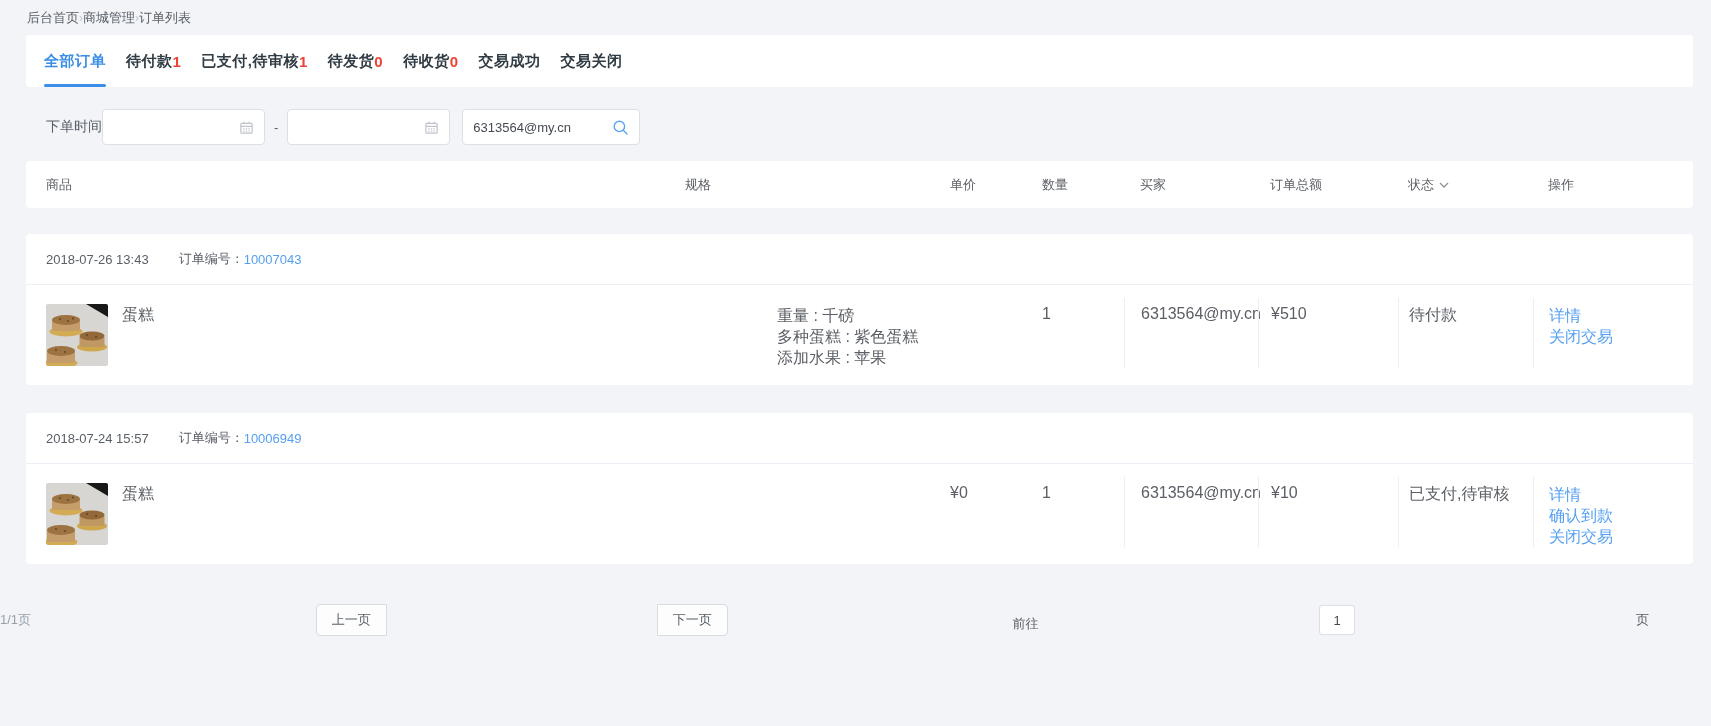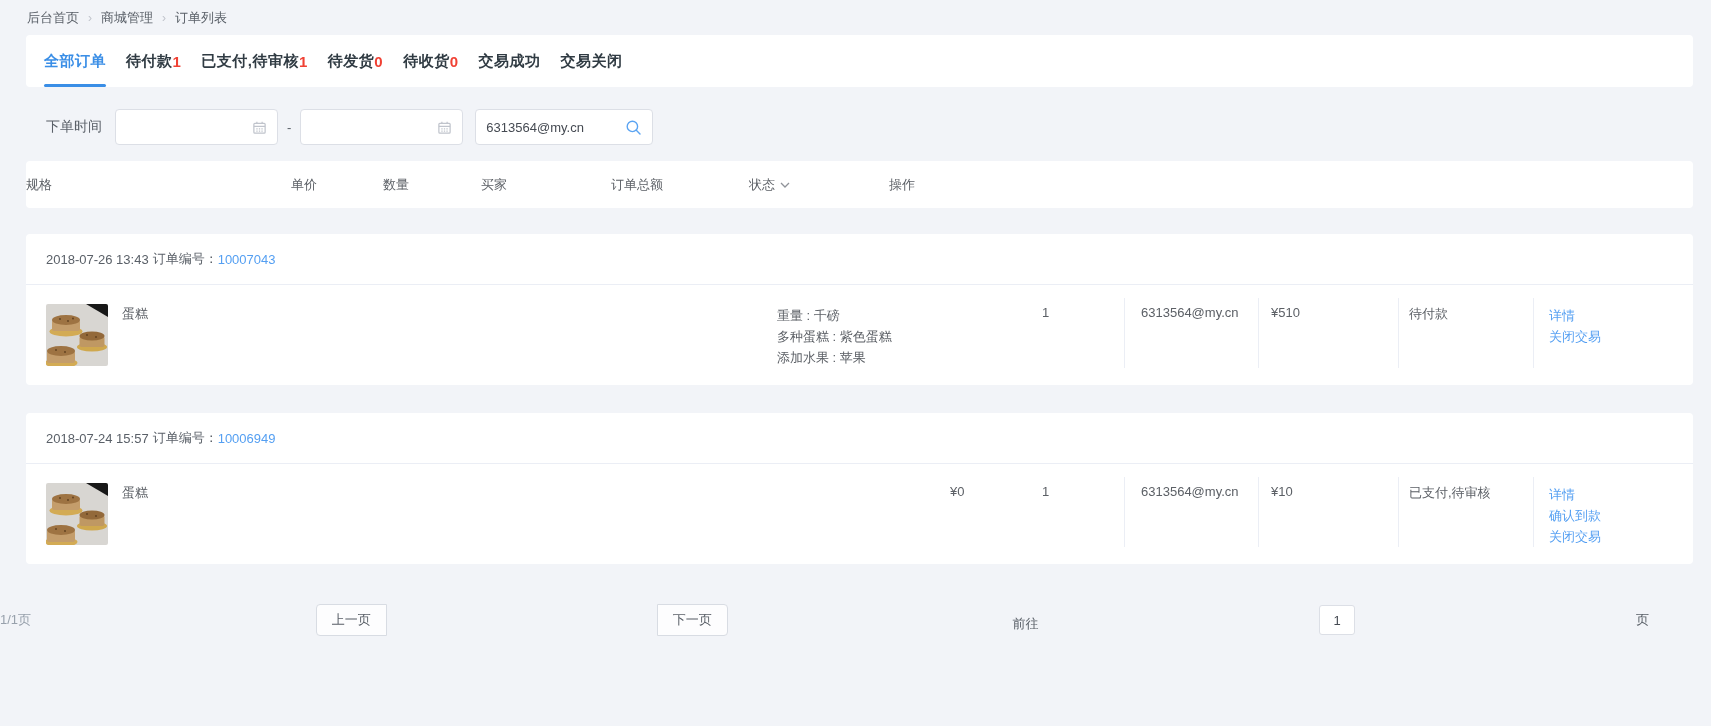--- a/index.html
+++ b/index.html
@@ -16,34 +16,34 @@
     --icon-gray:#c0c4cc;
   }
   *{box-sizing:border-box;margin:0;padding:0}
   body{
     width:1711px;height:726px;overflow:hidden;
     background:var(--page-bg);
     font-family:"Liberation Sans",sans-serif;
     font-size:13px;color:var(--text-body);
   }
   
-  .breadcrumb{display:flex;align-items:center;gap:9px;padding:9px 17px 0 27px;font-size:13px}
+  .breadcrumb{display:flex;align-items:center;padding:9px 17px 0 27px;font-size:13px}
   .bc-item{color:#5a6068;cursor:pointer}
   .bc-sep{color:var(--icon-gray);font-size:12px}
   
   .card{background:var(--card-bg);border-radius:4px;margin:0 18px 0 26px}
   
   .tabs-card{margin-top:8px;height:52px;display:flex;align-items:stretch;padding:0 18px;gap:20px}
   .tab{display:flex;align-items:center;position:relative;font-size:15px;font-weight:700;color:var(--text-dark);cursor:pointer;letter-spacing:.5px}
   .tab.active{color:var(--primary-blue)}
   .tab.active::after{content:'';position:absolute;left:0;right:0;bottom:0;height:3px;border-radius:2px;background:var(--primary-blue)}
   .tab-count{color:var(--badge-red)}
   
   .filter-bar{display:flex;align-items:center;margin:22px 0 0 46px}
-  .filter-label{font-size:14px;color:#5a6068;margin-right:13px}
+  .filter-label{font-size:14px;color:#5a6068;}
   .input-box{background:#fff;border:1px solid var(--input-border);border-radius:4px;height:36px;display:flex;align-items:center;padding:0 10px}
   .input-box input{border:none;outline:none;background:transparent;font:inherit;font-size:13px;color:#454a52;flex:1;min-width:0}
   .date-box{width:163px}
   .range-sep{margin:0 9px;color:#5a6068}
   .search-box{width:178px;margin-left:12px}
   .ic{flex:0 0 auto;display:block}
   
   .table-head-card{margin-top:16px;height:47px;display:flex;align-items:center;font-size:13px;color:#5c6066}
   .trow{display:flex;width:100%}
   .c-product{flex:1;min-width:0;display:flex;align-items:flex-start;padding-left:20px}
@@ -53,23 +53,23 @@
   .c-buyer{width:134px;padding-left:16px}
   .c-total{width:140px;padding-left:12px}
   .c-status{width:135px;padding-left:10px}
   .c-action{width:160px;padding-left:15px}
   .hcell{display:flex;align-items:center;gap:5px}
   .caret{margin-top:1px}
   
   .order-card{margin-top:26px}
   .order-card + .order-card{margin-top:28px}
   .order-head{height:51px;display:flex;align-items:center;padding-left:20px;border-bottom:1px solid var(--line);font-size:13px;color:#5a6068}
-  .order-no-label{margin-left:4px}
+  .order-no-label{margin-left:30px}
   .link{color:var(--link-blue);text-decoration:none;cursor:pointer}
-  .order-row{padding:13px 0 17px;align-items:stretch;font-size:13px;color:#5c6066}
+  .order-row{padding:13px 0 17px;align-items:stretch;font-size:16px;color:#5c6066}
   .order-row .cellpad{padding-top:7px}
   .bordered{border-left:1px solid var(--line)}
   .prod-img{width:62px;height:62px;border-radius:2px;overflow:hidden;flex:0 0 auto;margin-top:6px}
   .prod-name{margin:7px 0 0 14px}
   .spec-line{line-height:21px}
   .action-link{display:block;line-height:21px}
   
   .pagination{display:flex;align-items:center;justify-content:space-between;margin:40px 62px 0 0;font-size:13px;color:#5a6068}
   .page-summary{color:var(--text-muted);margin-right:14px}
   .pager-btn{font:inherit;color:#5a6068;background:#fdfdfe;border:1px solid #d8dce3;height:32px;padding:0 15px;cursor:pointer}
@@ -150,20 +150,23 @@
     <input value="6313564@my.cn" style="">
     <svg class="ic" width="17" height="17" viewBox="0 0 17 17" fill="none" stroke="#5ba4f2" stroke-width="1.4" stroke-linecap="round">
         <circle cx="7.4" cy="7.4" r="5.2"></circle>
         <line x1="11.3" y1="11.3" x2="15" y2="15"></line>
       </svg>
   </div>
 </div>
 
 <header class="card table-head-card">
   <div class="trow" id="thead">
+      <div class="hcell c-product">
+        <span>商品</span>
+      </div>
       <div class="hcell c-spec">
         <span>规格</span>
       </div>
       <div class="hcell c-price">
         <span>单价</span>
       </div>
       <div class="hcell c-qty">
         <span>数量</span>
       </div>
       <div class="hcell c-buyer">

